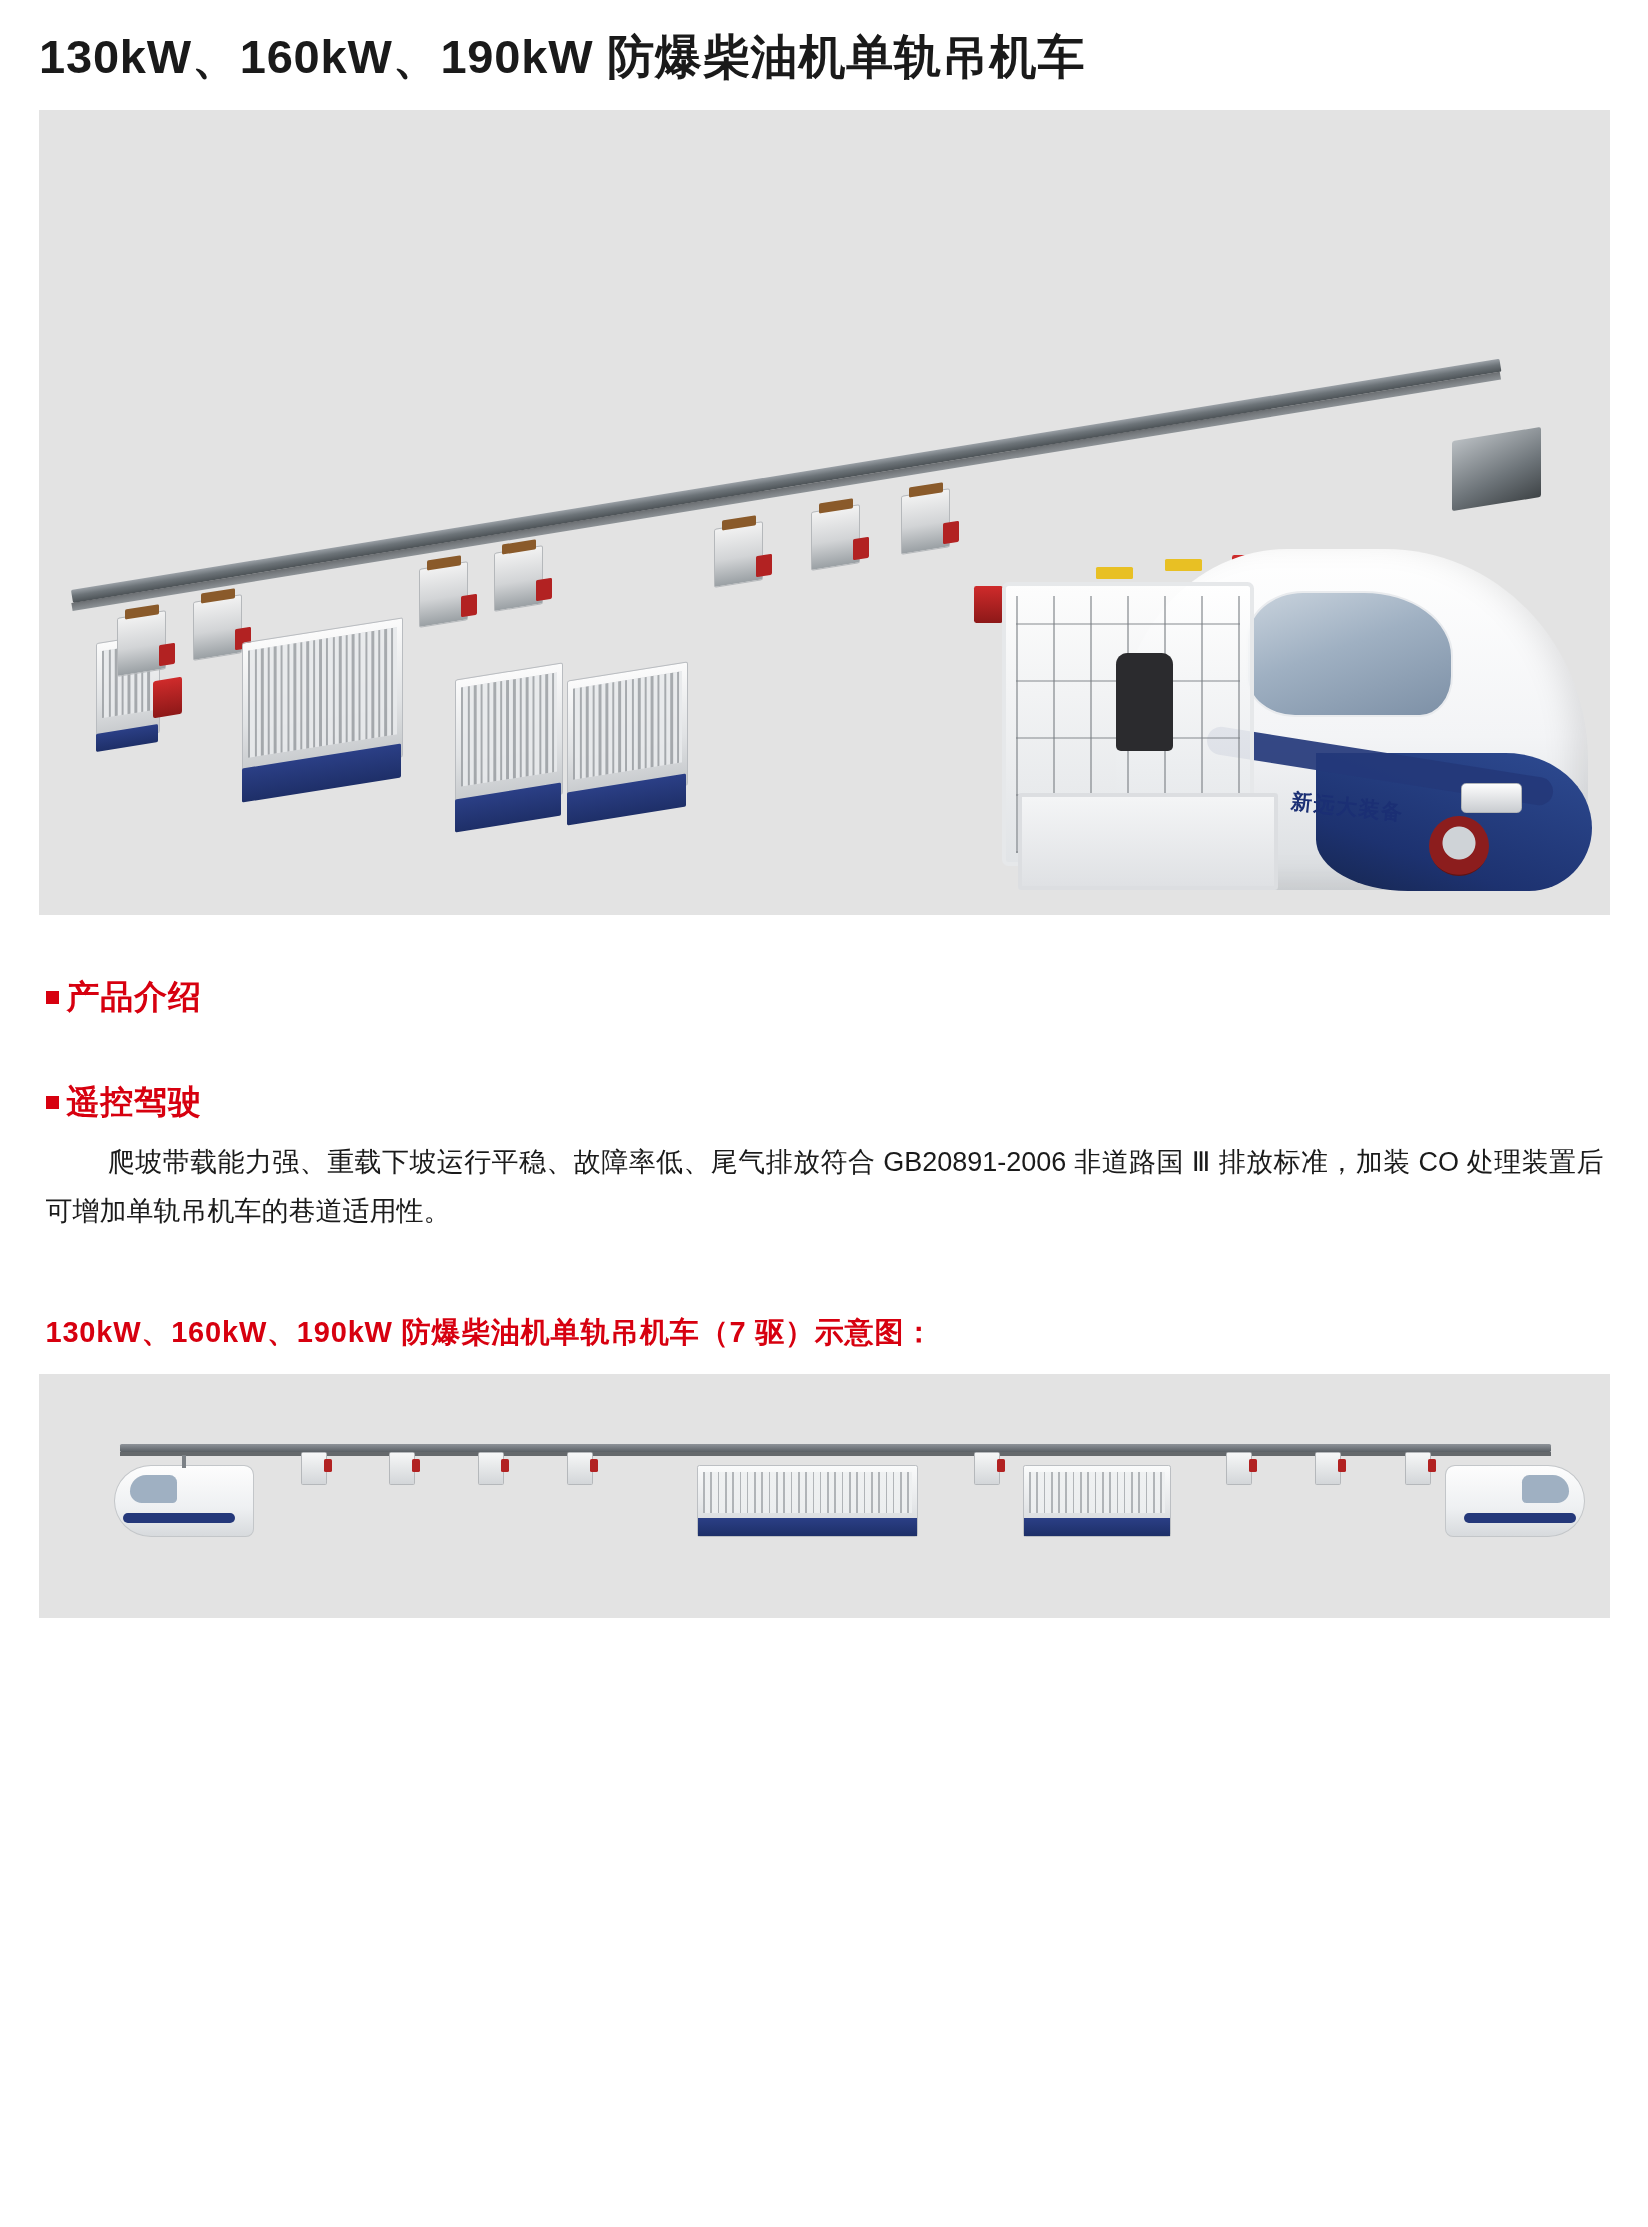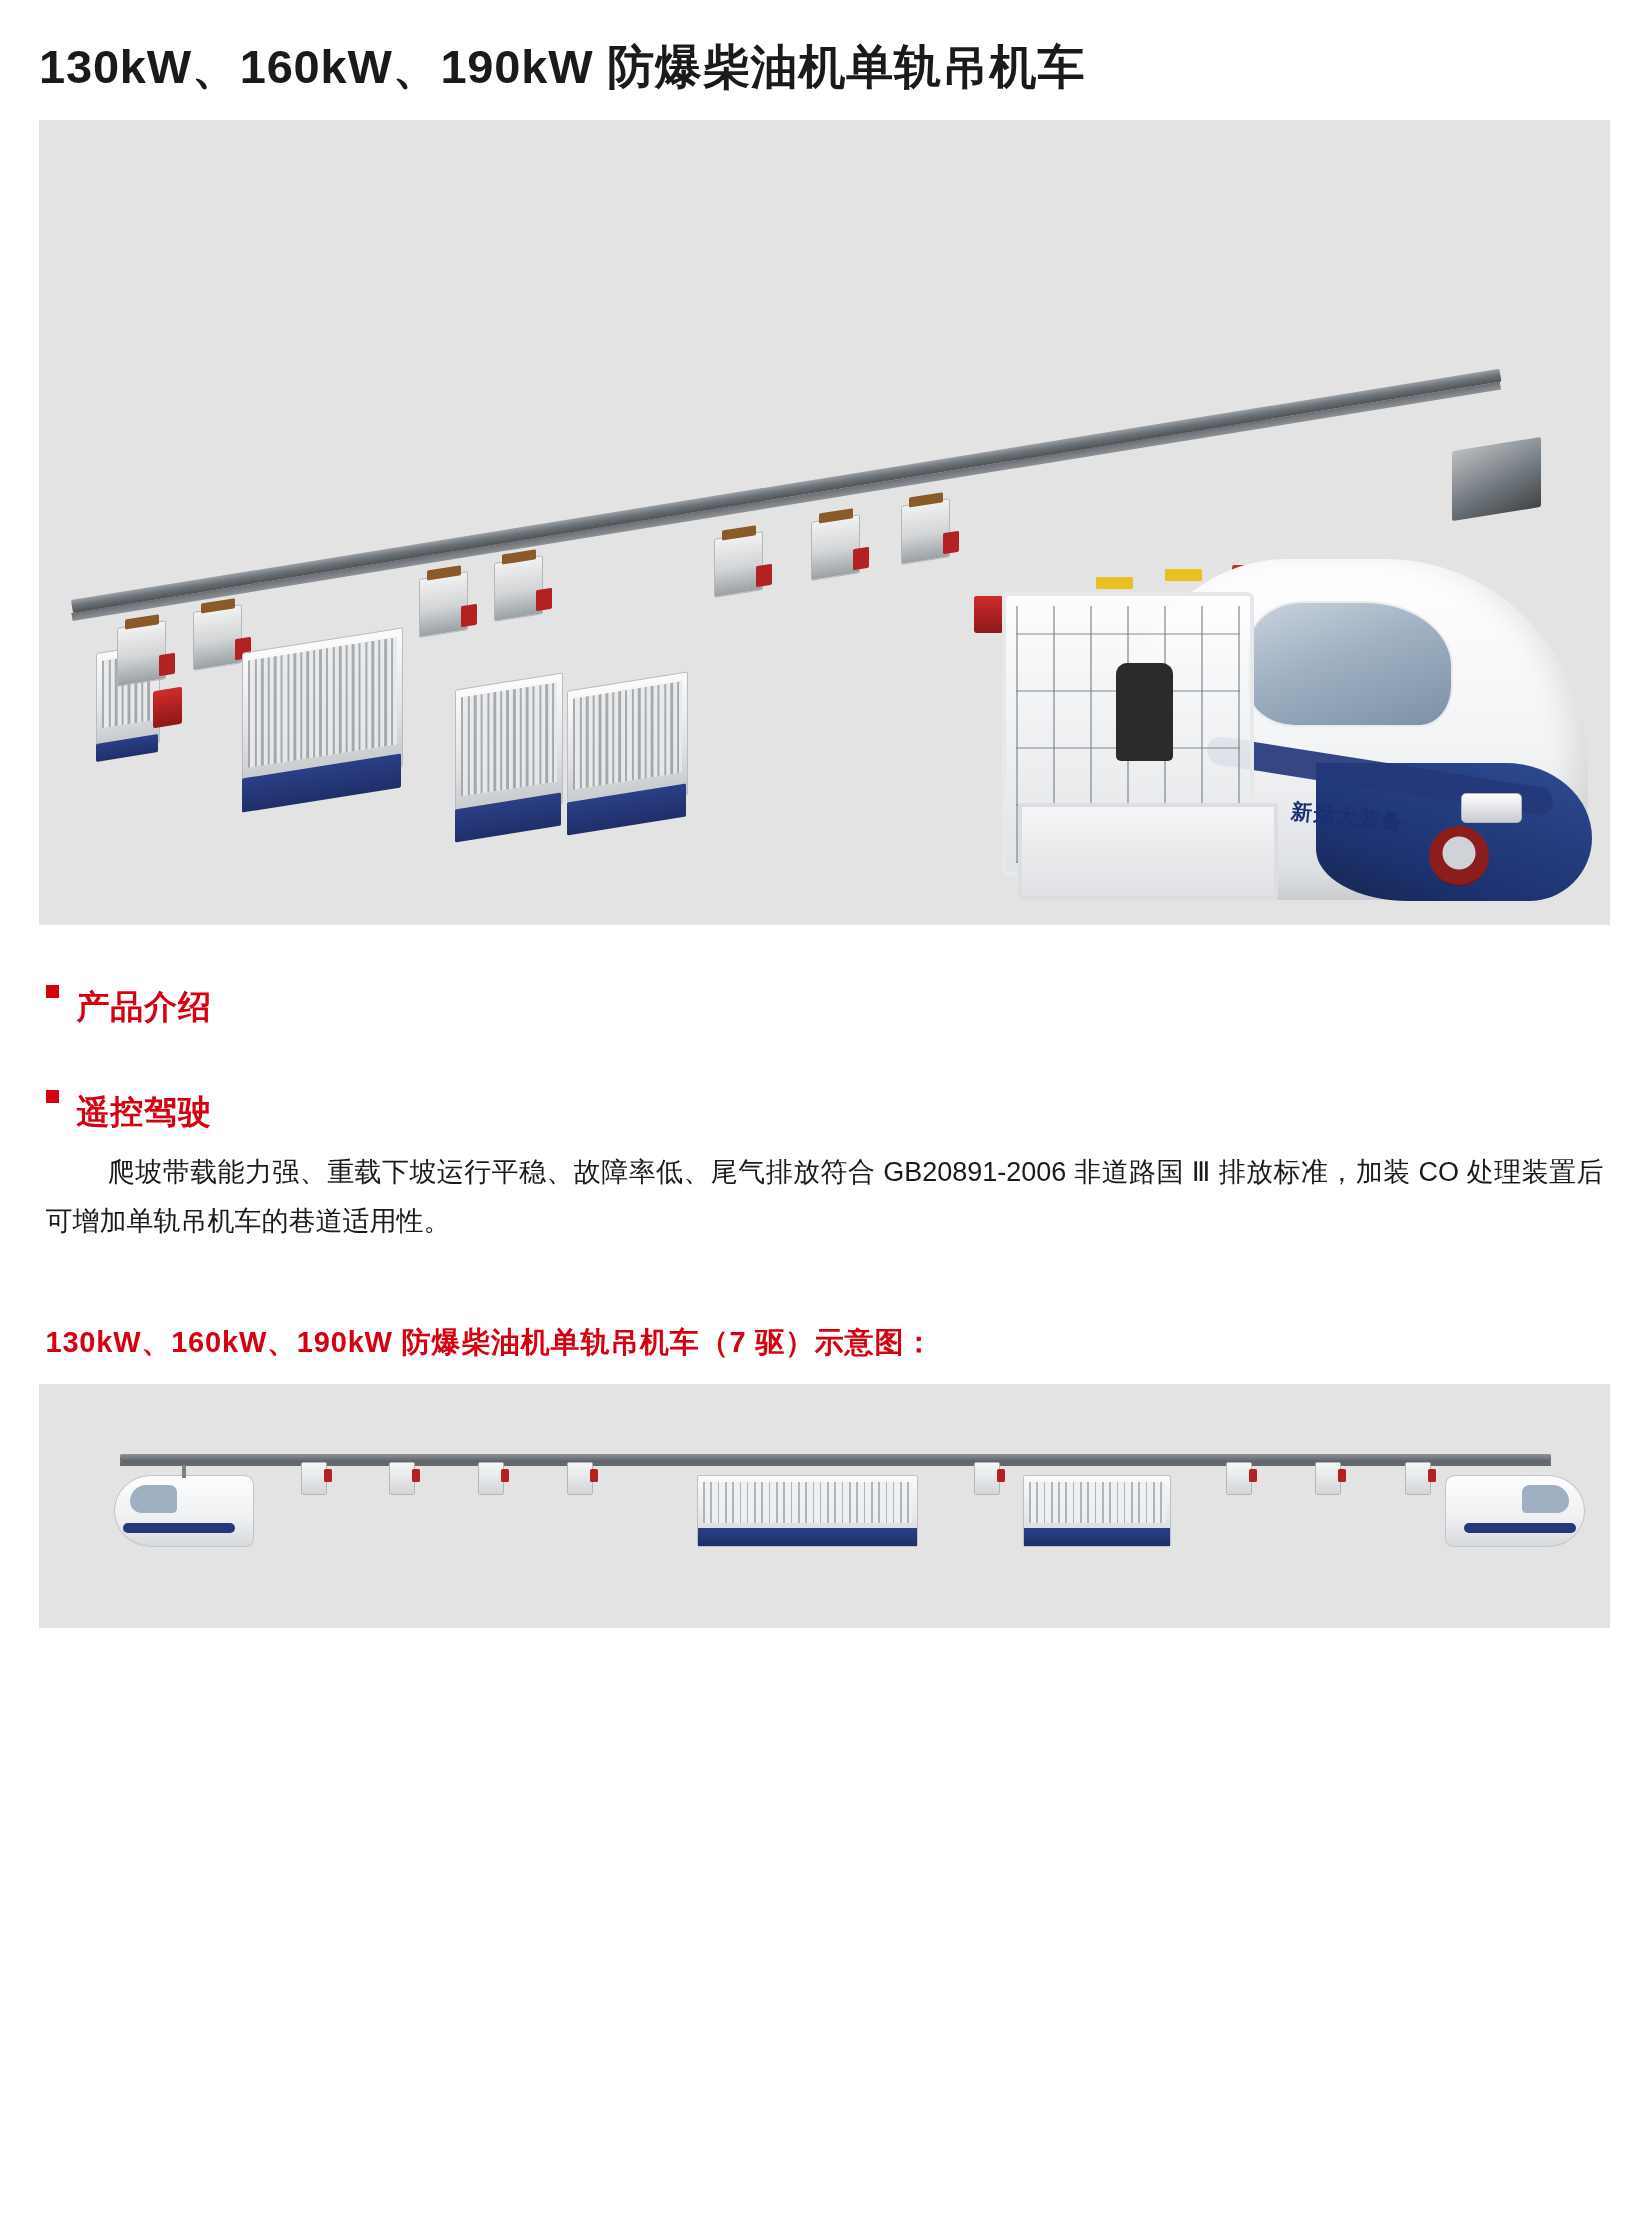--- a/index.html
+++ b/index.html
@@ -17,21 +17,21 @@
   }
   .page {
     position: relative;
     width: 1649px;
     height: 2227px;
     box-sizing: border-box;
     padding: 0 39px;
   }
   
   .title-block {
-    padding-top: 39px;
+    padding-top: 29px;
   }
   .main-title {
     font-size: 47px;
     font-weight: bold;
     letter-spacing: 0.8px;
     color: #1a1a1a;
     line-height: 1.18;
     margin: 0 0 6.5px 0;
   }
   .sub-title {
@@ -254,22 +254,22 @@
     height: 11.4px;
     background: #e8c024;
     border-radius: 1.6px;
   }
   
   .section {
     margin-top: 60px;
   }
   .sec-head {
     display: flex;
-    align-items: flex-start;
-    gap: 18px;
+    align-items: center;
+    gap: 8px;
     margin-bottom: 13px;
   }
   .sec-bullet {
     width: 13px;
     height: 13px;
     background: #d7000f;
     display: inline-block;
     margin-left: 6.5px;
   }
   .sec-title {

